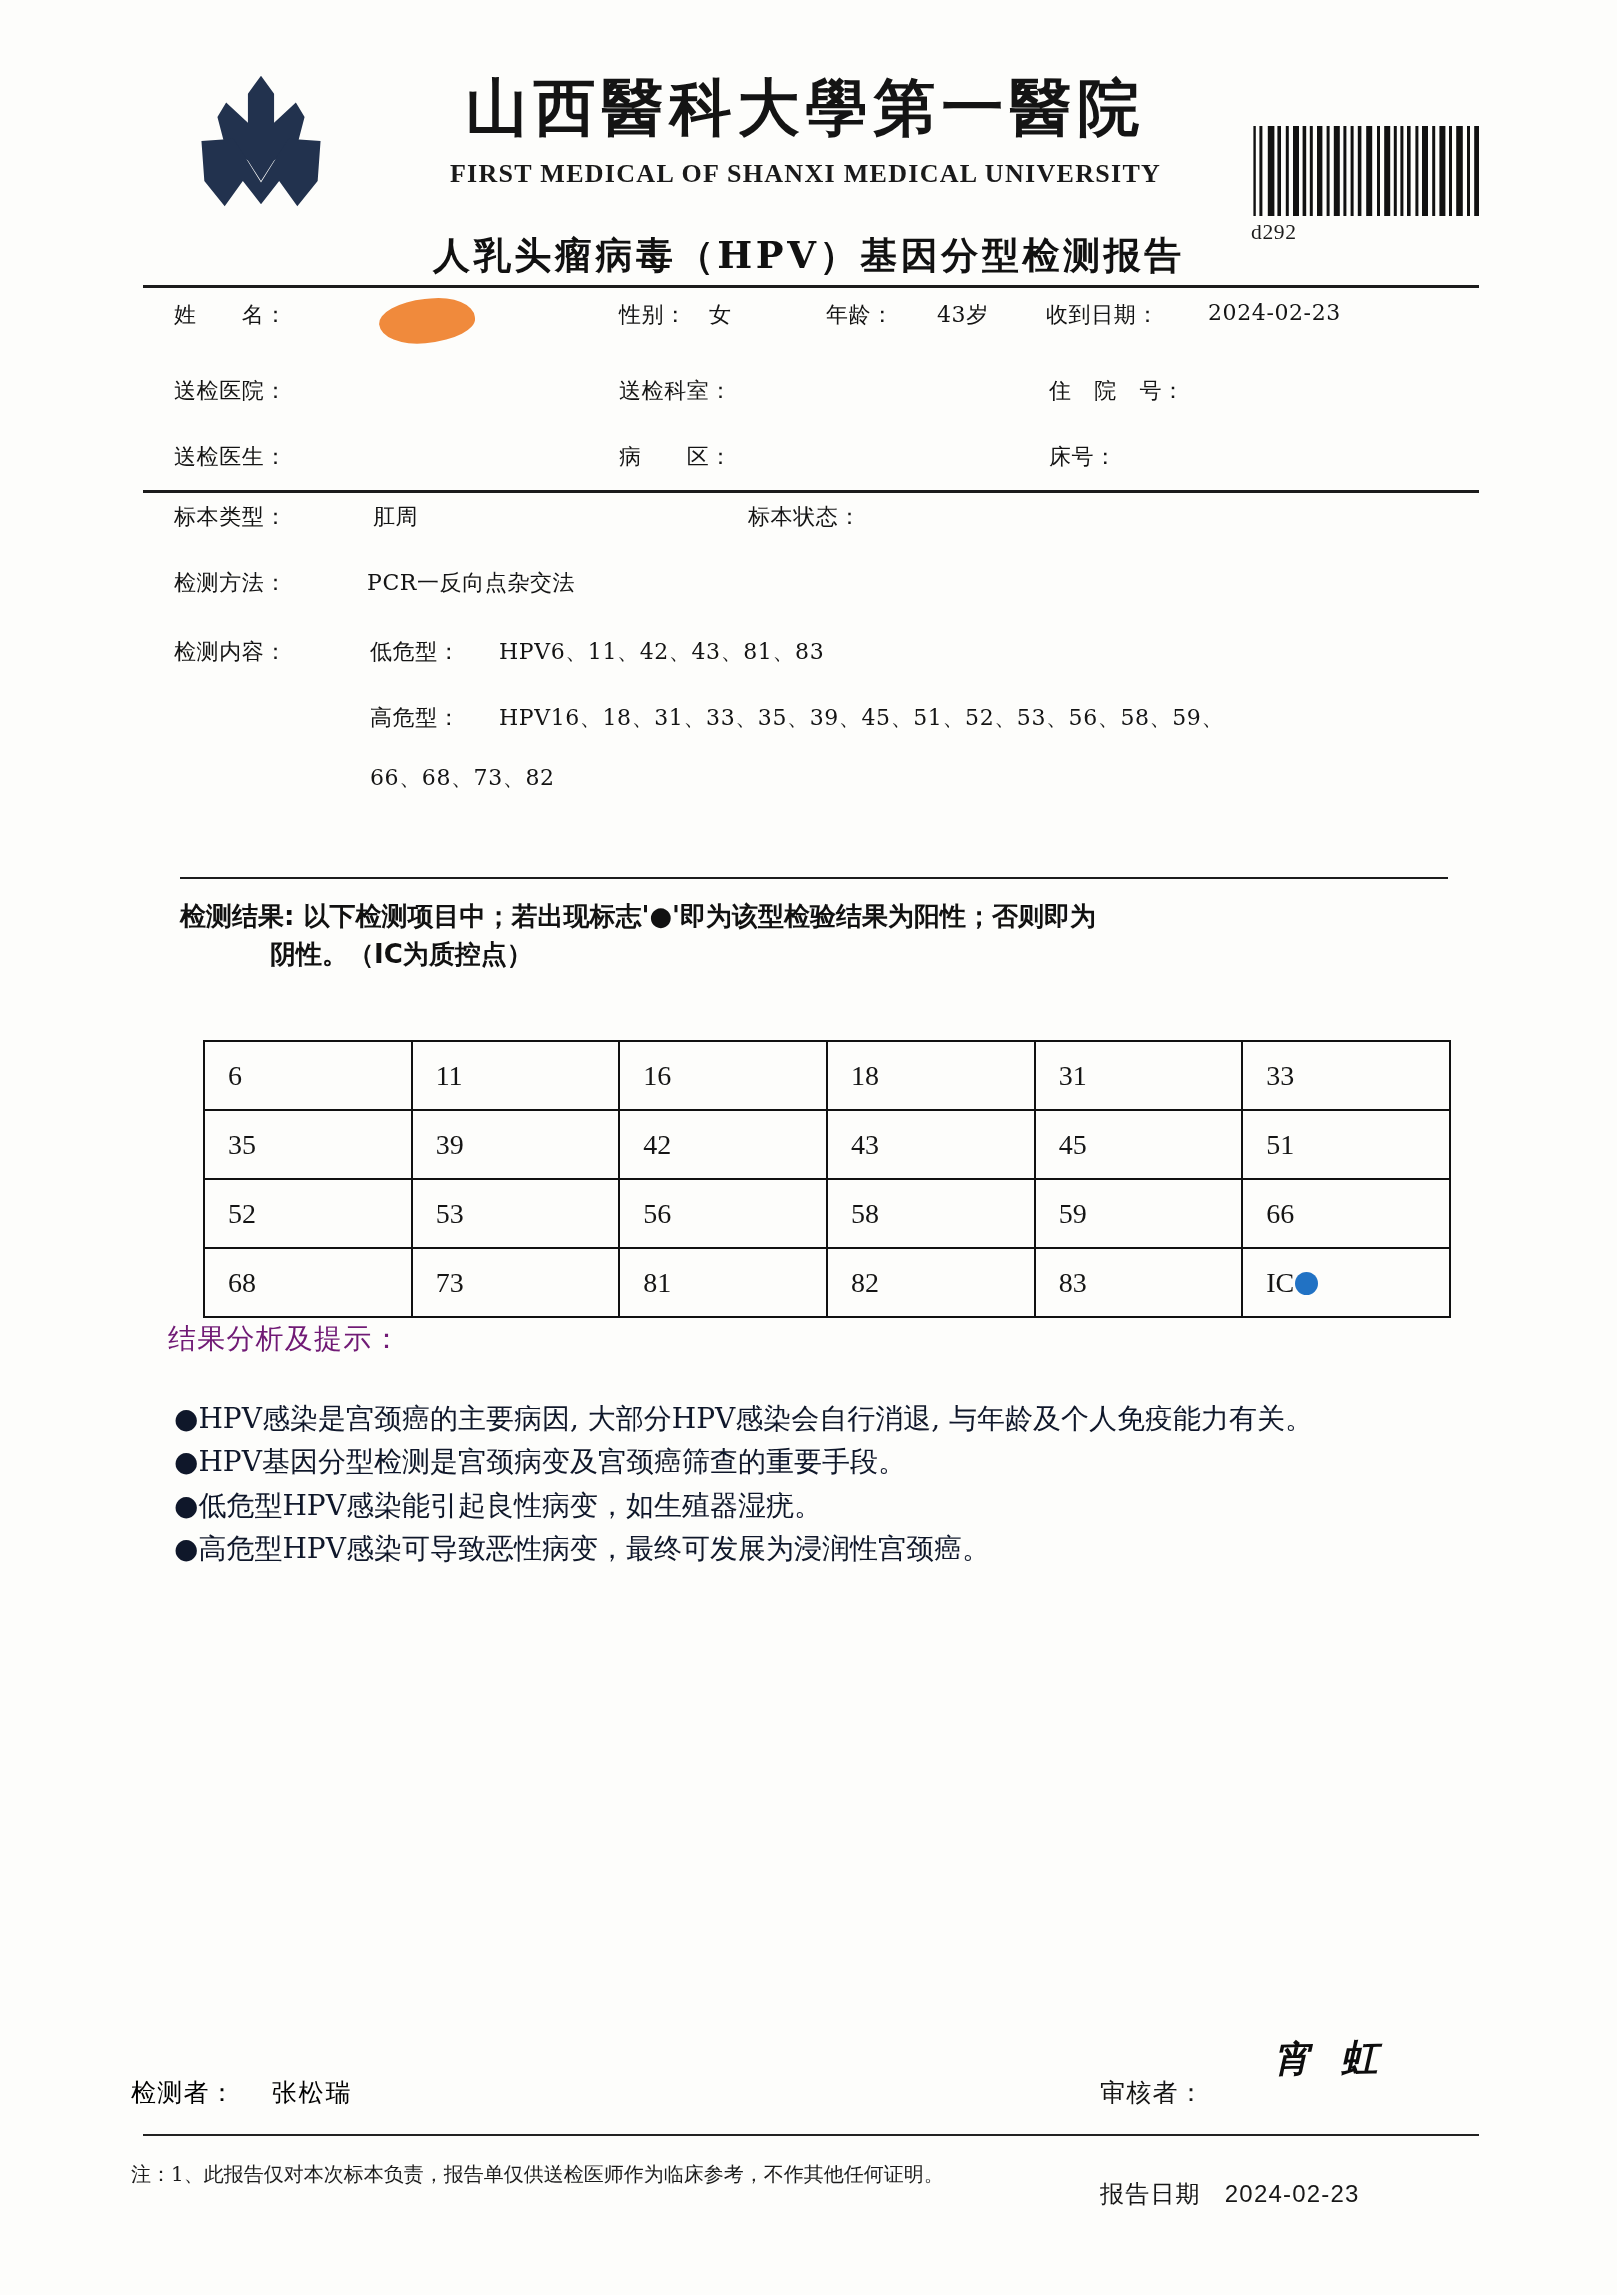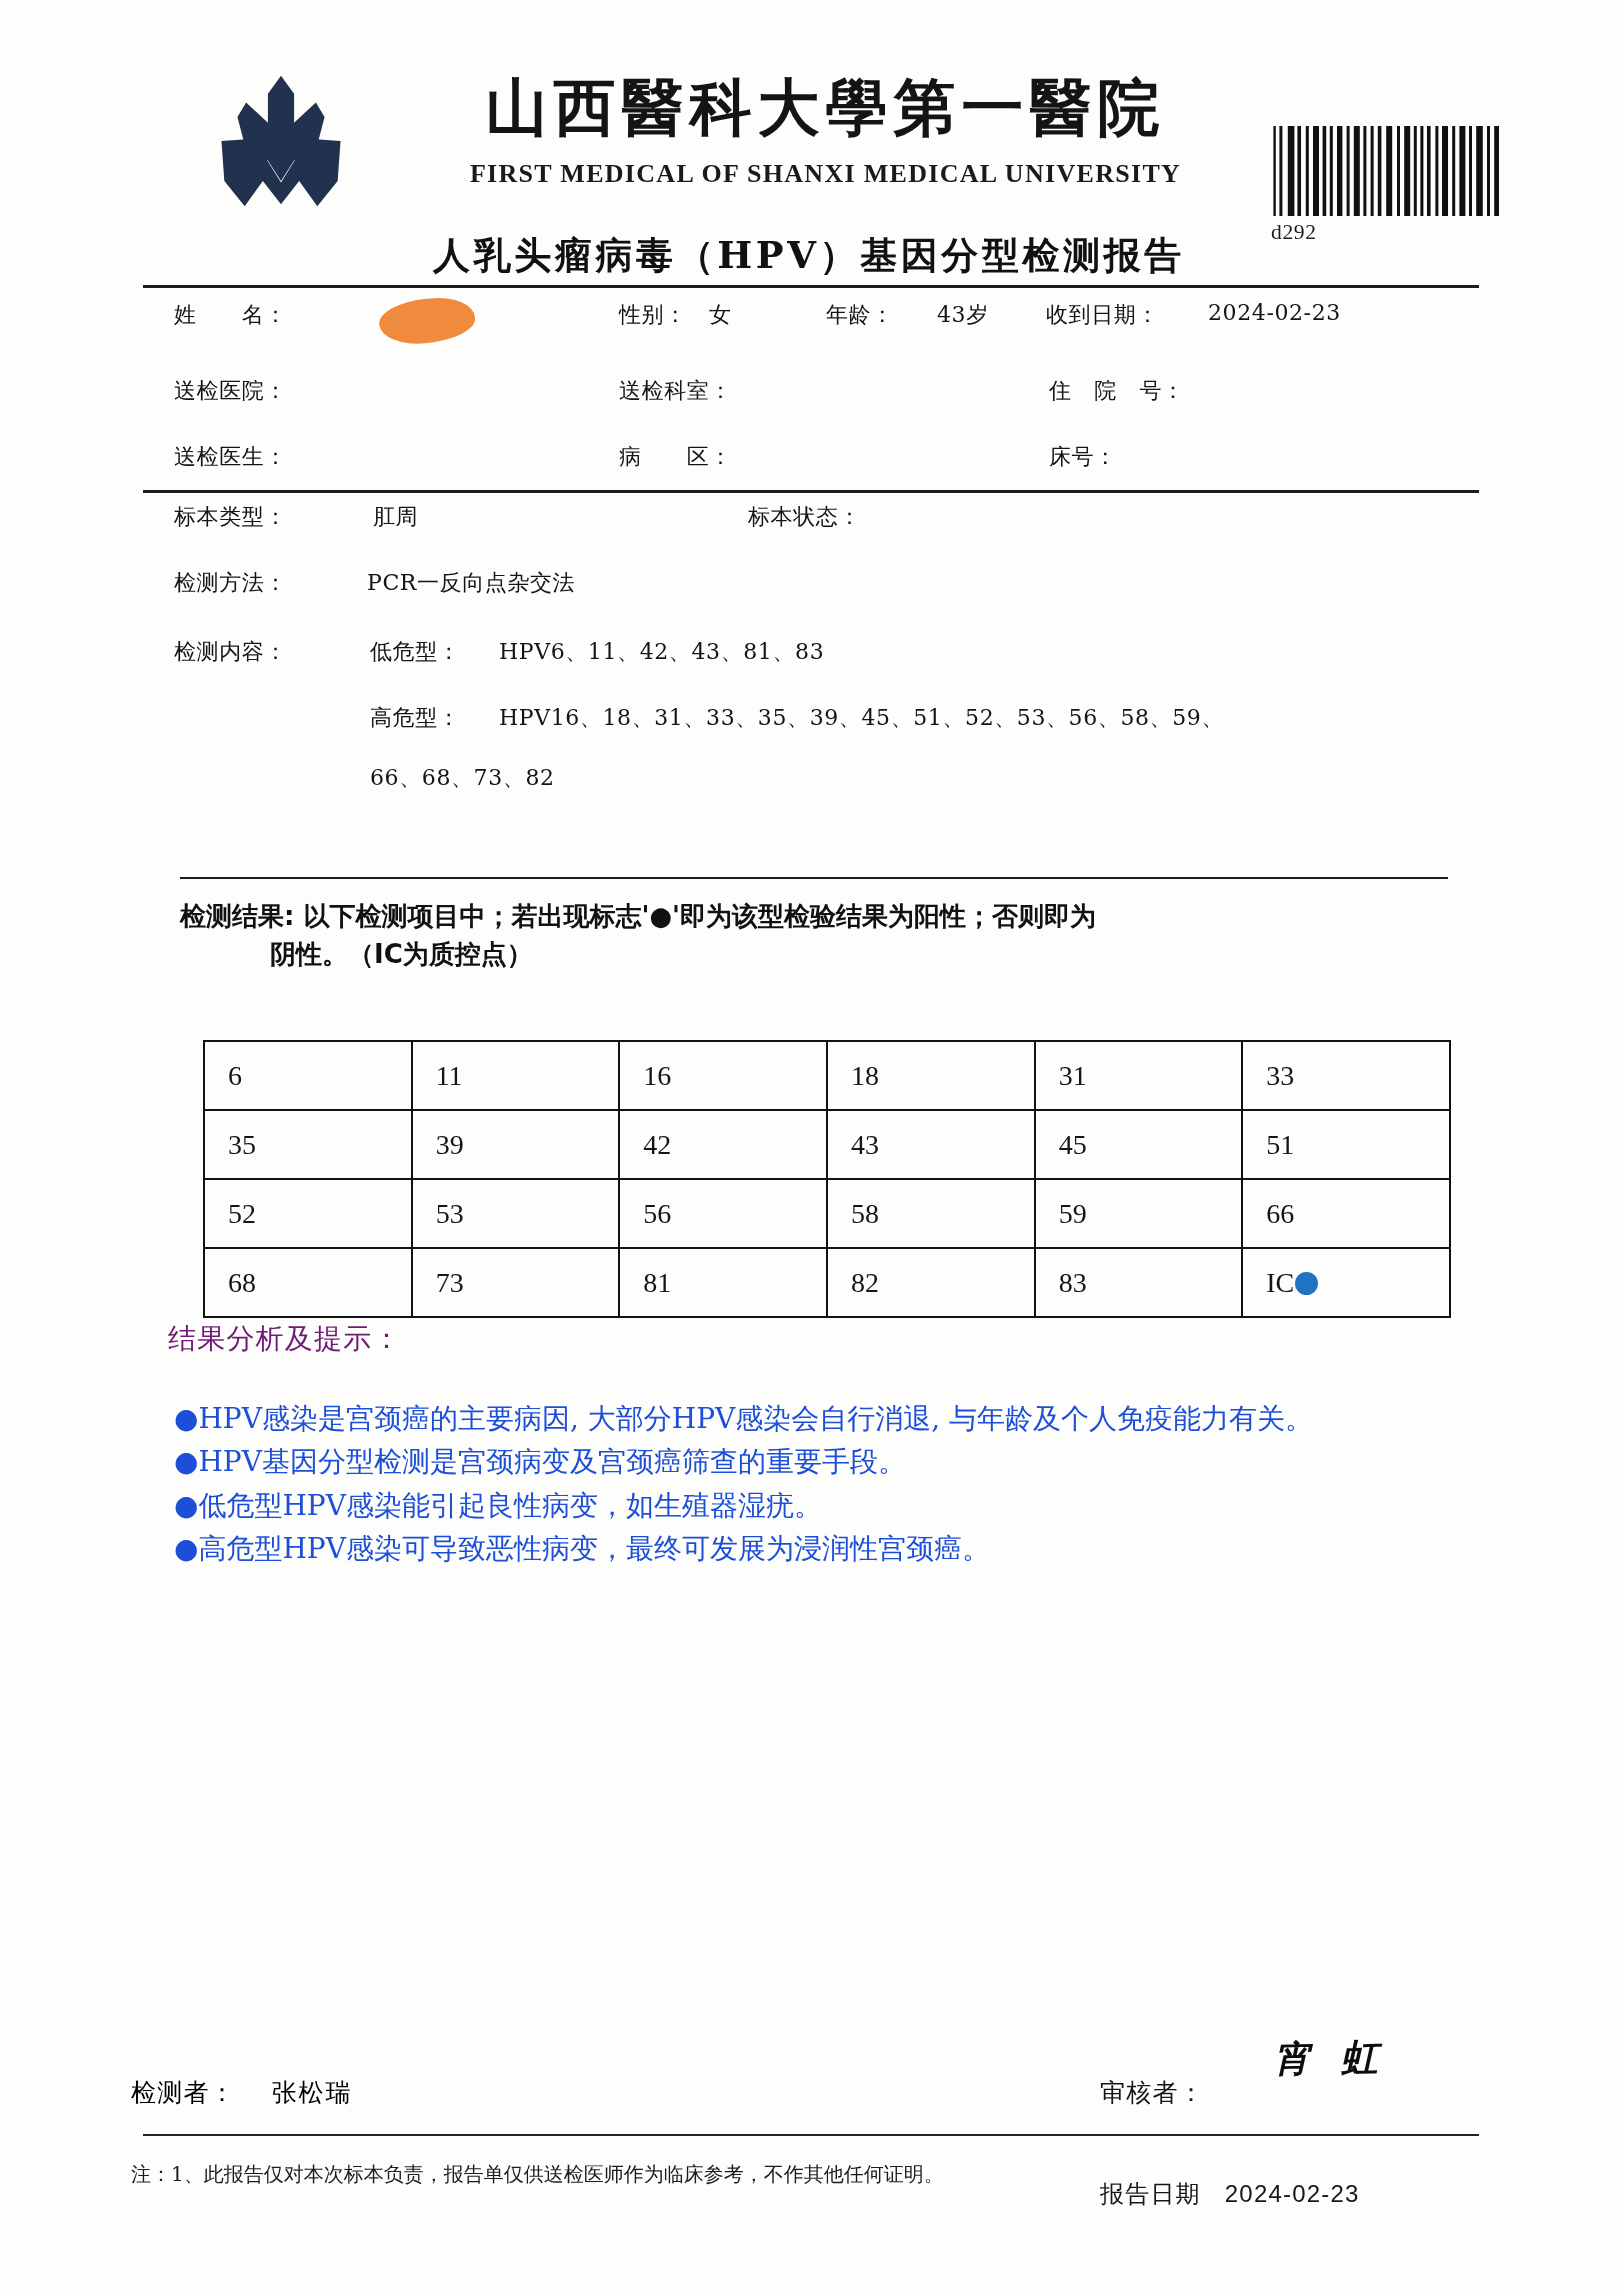--- a/index.html
+++ b/index.html
@@ -20,21 +20,20 @@
     inset: 0;
     background: #fdfdfb;
   }
 
   
   .header {
     position: absolute;
     left: 0; right: 0;
     top: 54px;
     height: 168px;
-    margin-left: 20px;
   }
   .logo-mark {
     position: absolute;
     left: 186px;
     top: 18px;
     width: 150px;
     height: 138px;
   }
   .logo-mark svg { width: 100%; height: 100%; display: block; }
 
@@ -193,21 +192,21 @@
     color: #701a75;
   }
   .analysis-list {
     position: absolute;
     left: 174px;
     top: 1400px;
     width: 1304px;
     font-family: "DejaVu Serif", "Liberation Serif", serif;
     font-size: 28px;
     line-height: 1.38;
-    color: #1d4ed8;
+    color: #0f172a;
   }
   .analysis-list p { margin: 0 0 4.8px 0; }
 
   
   .sig-tester {
     position: absolute;
     left: 131px;
     top: 2076px;
     font-family: "DejaVu Serif", "Liberation Serif", serif;
     font-size: 25px;

